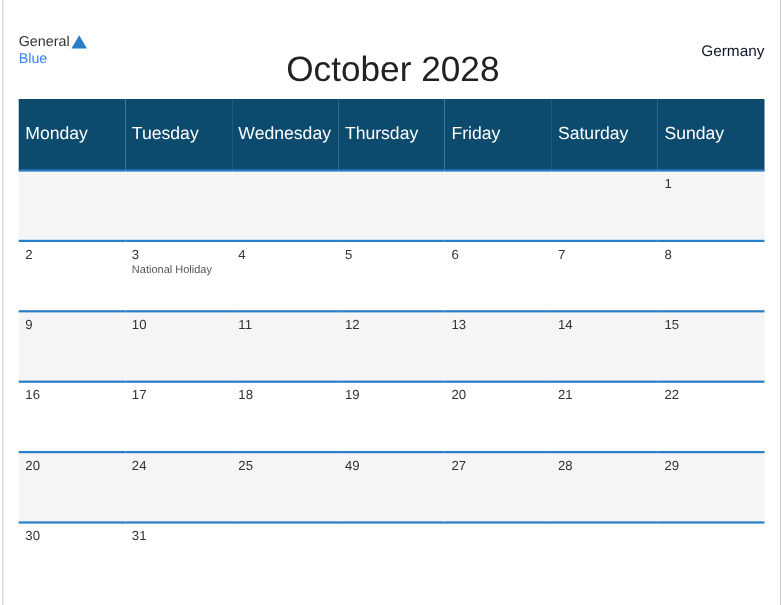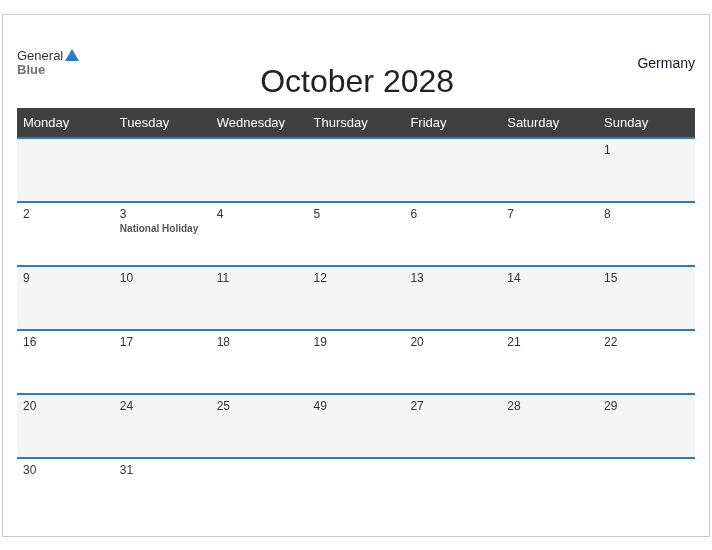--- a/index.html
+++ b/index.html
@@ -28,22 +28,22 @@
       display: flex;
       align-items: flex-end;
       font-size: 13px;
       line-height: 1.1;
     }
     .logo-general {
       color: #333;
       font-weight: normal;
     }
     .logo-blue {
-      color: #737373;
-      font-weight: bold;
+      color: #3b82f6;
+      font-weight: normal;
     }
     .logo-triangle {
       width: 0;
       height: 0;
       border-left: 7px solid transparent;
       border-right: 7px solid transparent;
       border-bottom: 12px solid #2a7dc9;
       margin-left: 2px;
       margin-bottom: 1px;
     }
@@ -59,25 +59,25 @@
       font-size: 14px;
       color: #0f172a;
       min-width: 60px;
       text-align: right;
     }
     .calendar-grid {
       width: 100%;
       border-collapse: collapse;
     }
     .calendar-grid th {
-      background: #404040;
+      background: #0c4a6e;
       color: #fff;
-      font-size: 13px;
-      font-weight: normal;
-      padding: 7px 6px;
+      font-size: 16px;
+      font-weight: normal;
+      padding: 23px 6px;
       text-align: left;
       border: none;
     }
     .calendar-grid td {
       vertical-align: top;
       padding: 4px 6px 4px 6px;
       font-size: 12px;
       color: #333;
       height: 64px;
       border-top: 2px solid #2a7dc9;
@@ -90,21 +90,20 @@
     .day-number {
       font-size: 12px;
       color: #333;
       display: block;
     }
     .day-event {
       font-size: 10px;
       color: #555;
       margin-top: 2px;
       display: block;
-      font-weight: bold;
     }
     .empty-cell {
       background: #f5f5f5;
     }
   </style>
 </head>
 <body>
 
 <div class="calendar-container">
   <div class="header">

